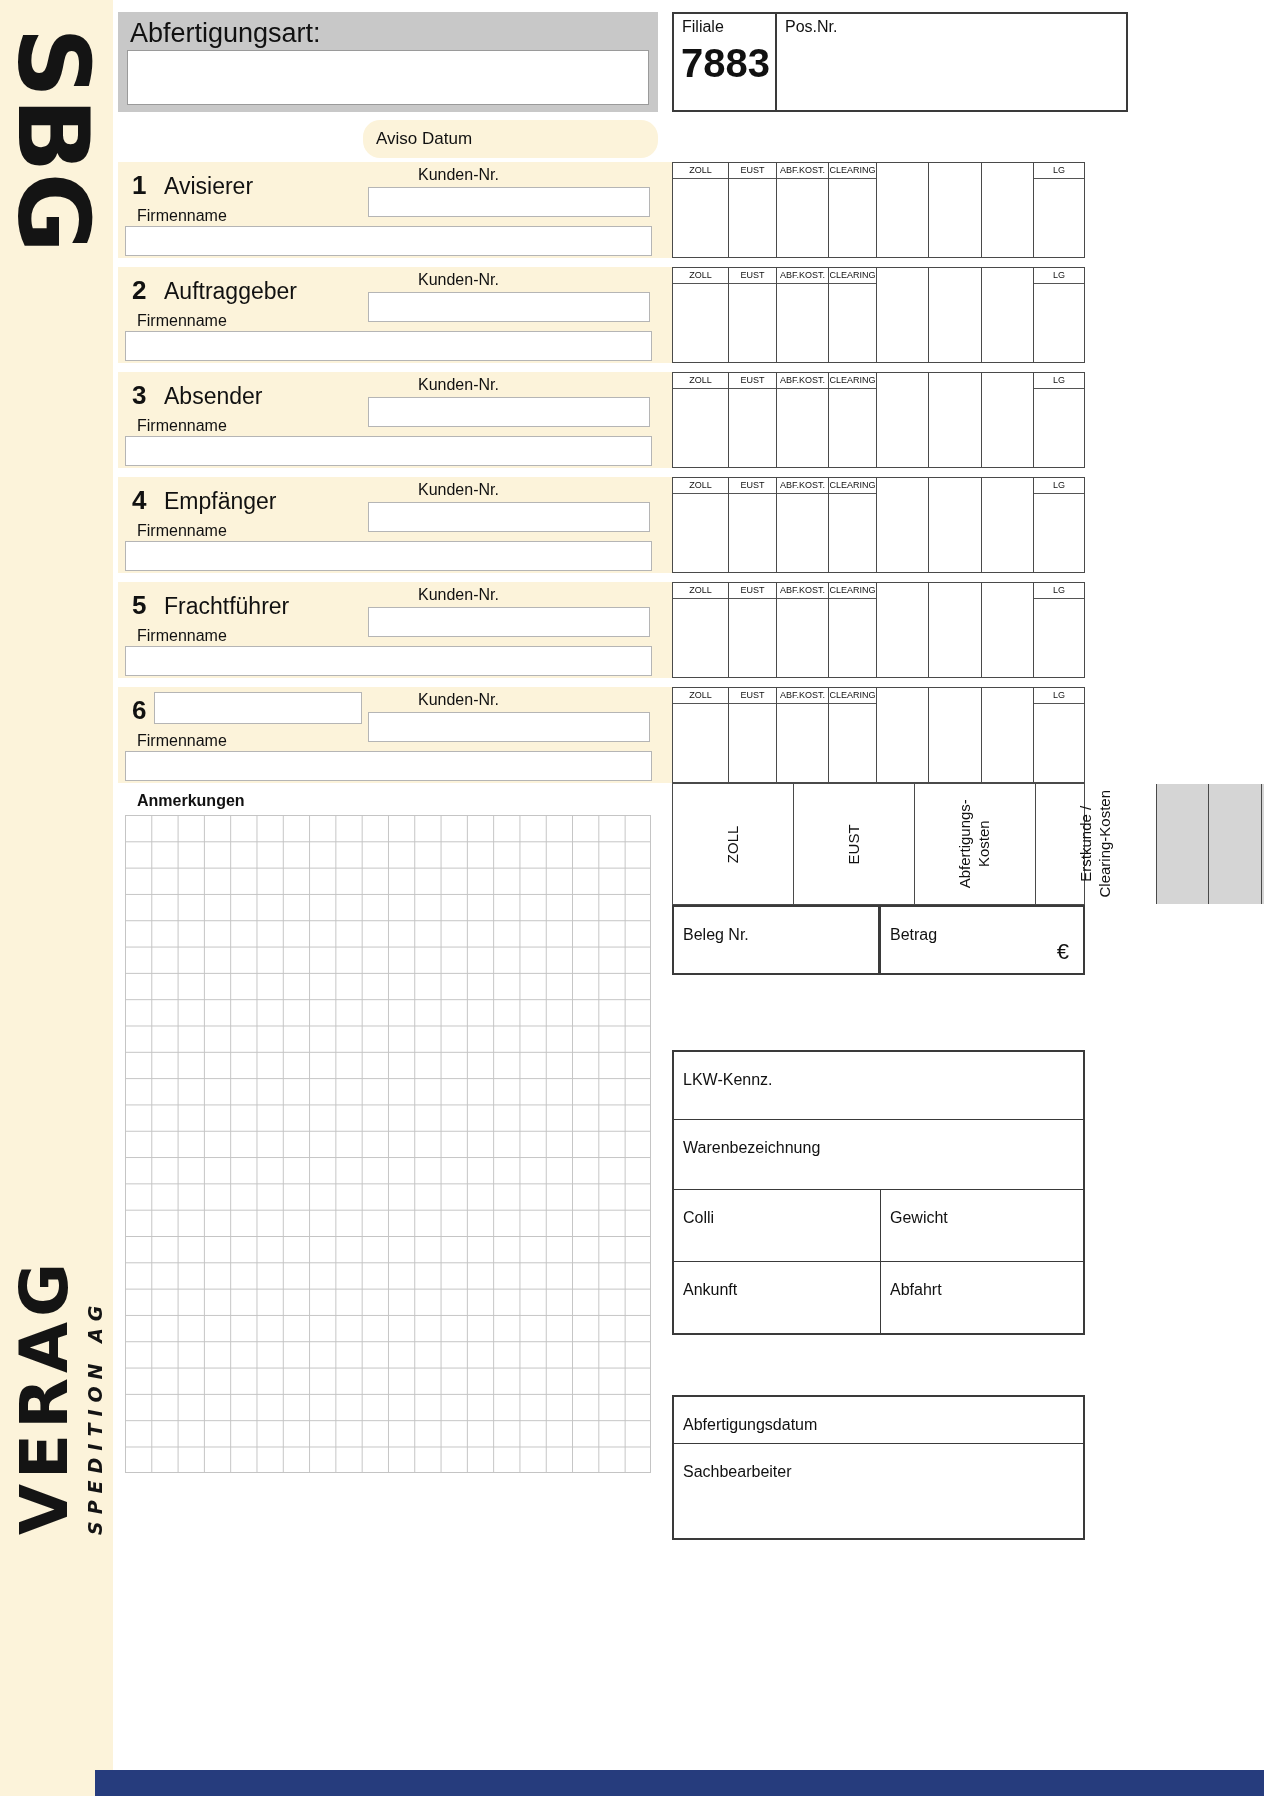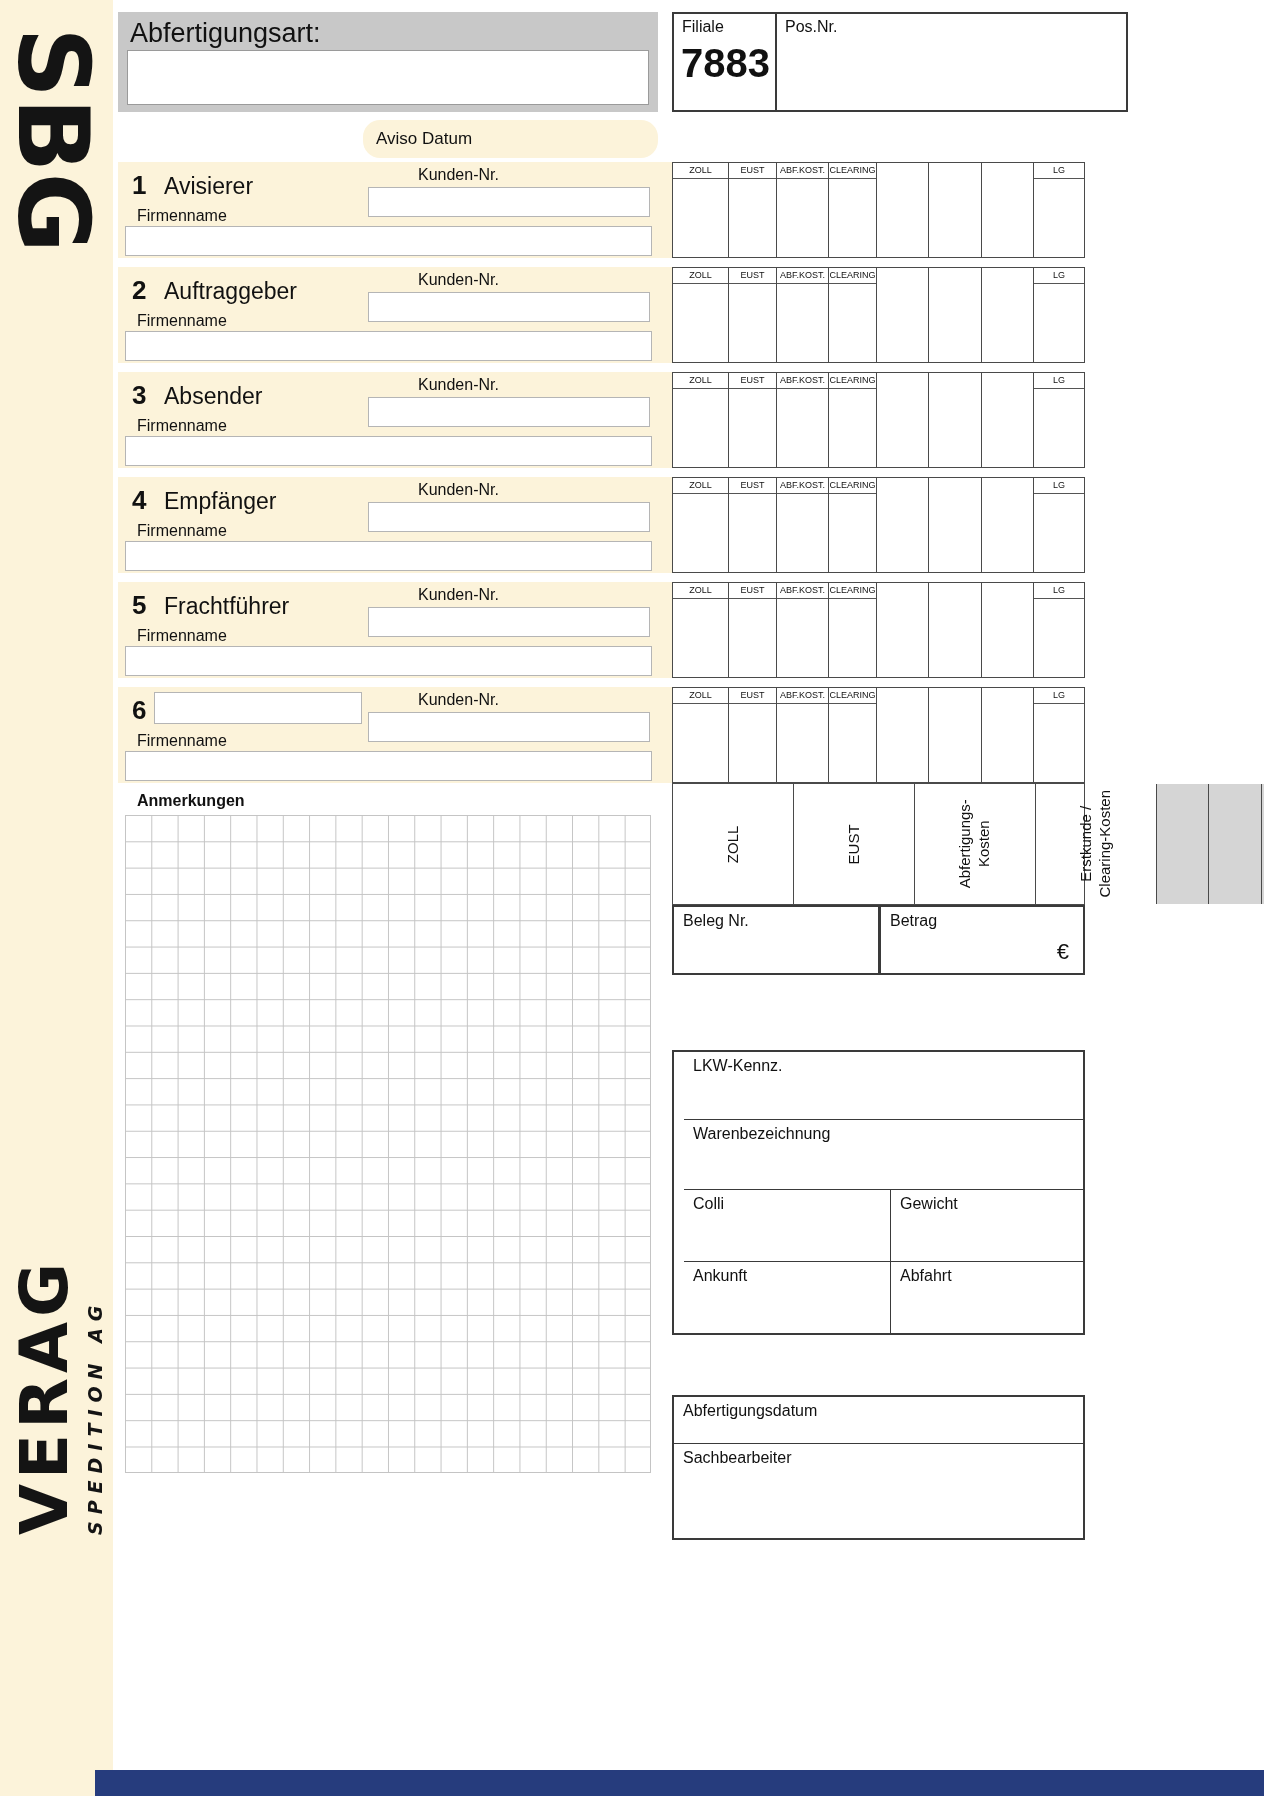--- a/index.html
+++ b/index.html
@@ -55,33 +55,33 @@
   .c4{flex:0 0 52px}.c5{flex:0 0 53px}.c6{flex:0 0 52px}.c7{flex:1}
 
   .frow { position:absolute; left:672px; top:783px; width:413px; height:122px; display:flex; border:1px solid #4a4a4a; background:#fff; }
   .fc { border-right:1px solid #4a4a4a; display:flex; align-items:center; justify-content:center; }
   .fc:last-child { border-right:none; }
   .fc.gray { background:#d5d5d5; }
   .vtext { flex:0 0 auto; width:120px; transform:rotate(-90deg); text-align:center; font-size:15px; line-height:1.25; white-space:pre-line; }
 
   .beleg-box  { position:absolute; left:672px; top:905px; width:208px; height:70px; border:2px solid #3a3a3a; background:#fff; }
   .betrag-box { position:absolute; left:879px; top:905px; width:206px; height:70px; border:2px solid #3a3a3a; background:#fff; }
-  .box-label { position:absolute; top:5px; left:9px; font-size:16px; }
+  .box-label { position:absolute; top:19px; left:9px; font-size:16px; }
   .euro { position:absolute; right:14px; top:32px; font-size:22px; }
 
   
   .anm { position:absolute; left:137px; top:792px; font-size:16px;font-weight:bold; }
   .grid { position:absolute; left:125px; top:815px; width:526px; height:658px;
           background-image:linear-gradient(to right,#c4c4c4 1px,transparent 1px),
                            linear-gradient(to bottom,#c4c4c4 1px,transparent 1px);
           background-size:26.3px 26.32px;
           border-right:1px solid #c4c4c4; border-bottom:1px solid #c4c4c4; }
 
   
-  .details { position:absolute; left:672px; top:1050px; width:413px; border:2px solid #3a3a3a; background:#fff;padding-left:10px; }
+  .details { position:absolute; left:672px; top:1050px; width:413px; border:2px solid #3a3a3a; background:#fff; }
   .datumbox { position:absolute; left:672px; top:1395px; width:413px; border:2px solid #3a3a3a; background:#fff; }
   .d-row { position:relative; border-top:1px solid #3a3a3a; }
   .d-row:first-child { border-top:none; }
   .d-split { display:flex; }
   .d-half { flex:1; position:relative; }
   .d-half.first { flex:0 0 206px; }
   .d-half + .d-half { border-left:1px solid #3a3a3a; }
 
   .bezugs { position:absolute; left:125px; top:1507px; width:526px; height:53px; border:2px solid #3a3a3a; background:#fff; }
 </style>

